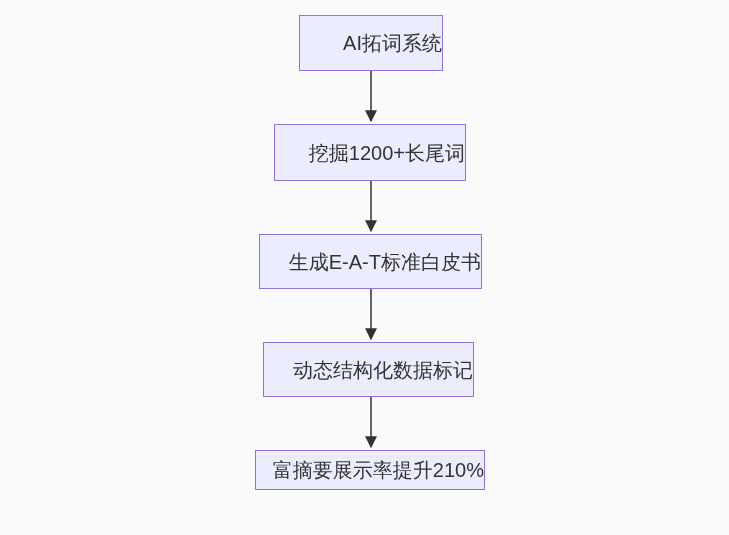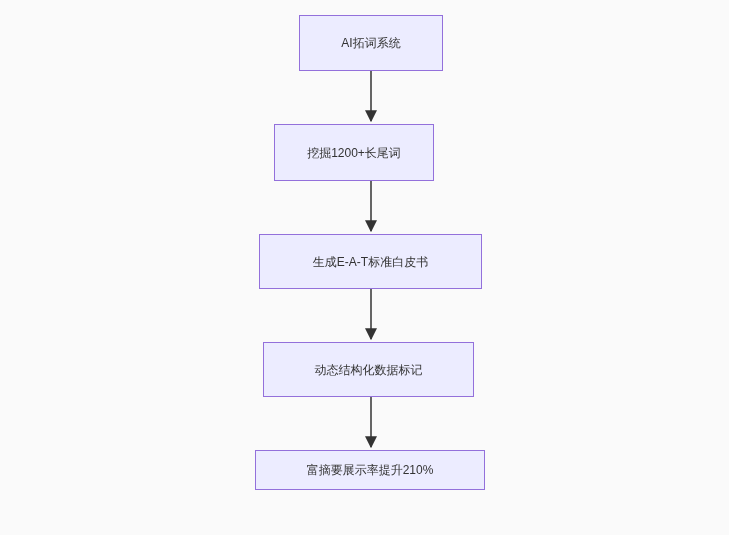--- a/index.html
+++ b/index.html
@@ -23,27 +23,27 @@
     pointer-events: none;
   }
   .node {
     position: absolute;
     box-sizing: border-box;
     background: var(--node-fill, #ececff);
     border: 1px solid var(--node-border, #9370db);
     color: var(--node-text, #333333);
     display: flex;
     align-items: center;
-    justify-content: center;
-    font-size: 12px;
+    justify-content: flex-end;
+    font-size: 20px;
     line-height: 1;
     white-space: nowrap;
   }
   .n1 { left: 299px; top: 15px;  width: 144px; height: 56px; }
-  .n2 { left: 274px; top: 124px; width: 160px; height: 57px; }
+  .n2 { left: 274px; top: 124px; width: 192px; height: 57px; }
   .n3 { left: 259px; top: 234px; width: 223px; height: 55px; }
   .n4 { left: 263px; top: 342px; width: 211px; height: 55px; }
   .n5 { left: 255px; top: 450px; width: 230px; height: 40px; }
 </style>
 </head>
 <body>
 
 <div class="canvas">
 
   <svg class="edges" width="729" height="535">

